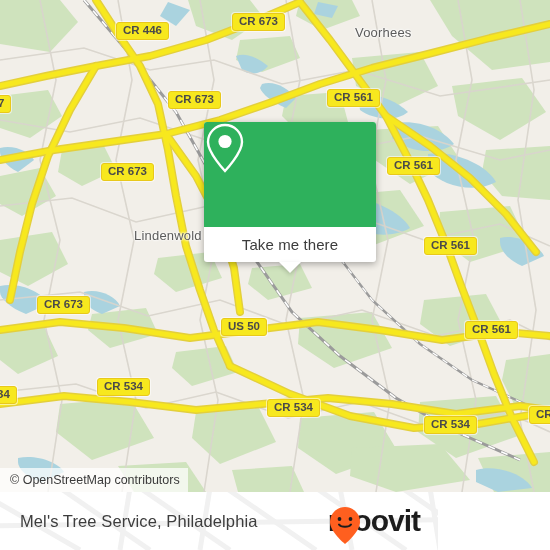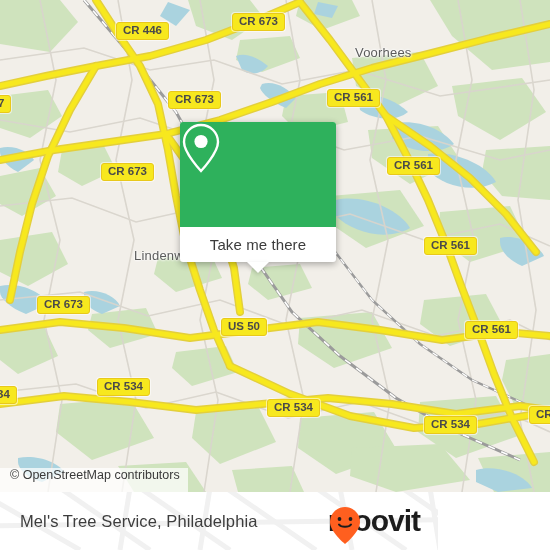--- a/index.html
+++ b/index.html
@@ -10,44 +10,44 @@
   }
   #app{position:relative;width:550px;height:550px;overflow:hidden;background:#fff;}
 
   
   .map{position:absolute;left:0;top:0;width:550px;height:492px;overflow:hidden;
        background:#f2efe9;}
   .map svg{position:absolute;left:0;top:0;}
 
   
   .place{position:absolute;color:#5b5b5b;font-size:13px;letter-spacing:.2px;
-         white-space:nowrap;text-shadow:0 0 3px #fff,0 0 3px #fff,0 0 2px #fff;margin-top:20px;}
+         white-space:nowrap;text-shadow:0 0 3px #fff,0 0 3px #fff,0 0 2px #fff;}
 
   
   .shield{position:absolute;background:#f7e81e;border:1.5px solid #e8c81c;
           border-radius:3px;color:#4a4a4a;font-size:11.5px;font-weight:bold;
           padding:2px 6px 3px 6px;white-space:nowrap;line-height:11px;
           box-shadow:0 0 0 1px rgba(255,255,255,.55);}
 
   
-  .card{position:absolute;left:180px;top:122px;width:156px;height:140px;
+  .card{position:absolute;left:204px;top:122px;width:172px;height:140px;
         background:#ffffff;border-radius:3px;
         box-shadow:0 2px 7px rgba(0,0,0,.32);}
   .card-top{height:105px;background:#2eb15c;border-radius:3px 3px 0 0;
             display:flex;align-items:center;justify-content:center;}
   .card-bottom{height:35px;display:flex;align-items:center;justify-content:center;}
   .card-label{font-size:15px;color:#3c3c3c;letter-spacing:.1px;}
   .card-tail{position:absolute;left:50%;bottom:-11px;margin-left:-11px;
              width:0;height:0;border-left:11px solid transparent;
              border-right:11px solid transparent;border-top:11px solid #fff;
              filter:drop-shadow(0 2px 2px rgba(0,0,0,.18));}
 
   
   .attrib{position:absolute;left:0;bottom:0;height:24px;display:flex;
-          align-items:flex-start;padding:0 8px 0 10px;
+          align-items:center;padding:0 8px 0 10px;
           background:rgba(255,255,255,.72);color:#3a3a3a;font-size:12.5px;
           white-space:nowrap;}
 
   
   .footer{position:absolute;left:0;top:492px;width:438px;height:58px;
           background:#ffffff;overflow:hidden;}
   .footer svg{position:absolute;left:0;top:0;}
   .foot-title{position:absolute;left:20px;top:50%;transform:translateY(-50%);
               font-size:16.5px;color:#3d3d3d;letter-spacing:.1px;white-space:nowrap;}
   .brand{position:absolute;right:18px;top:50%;transform:translateY(-50%);

